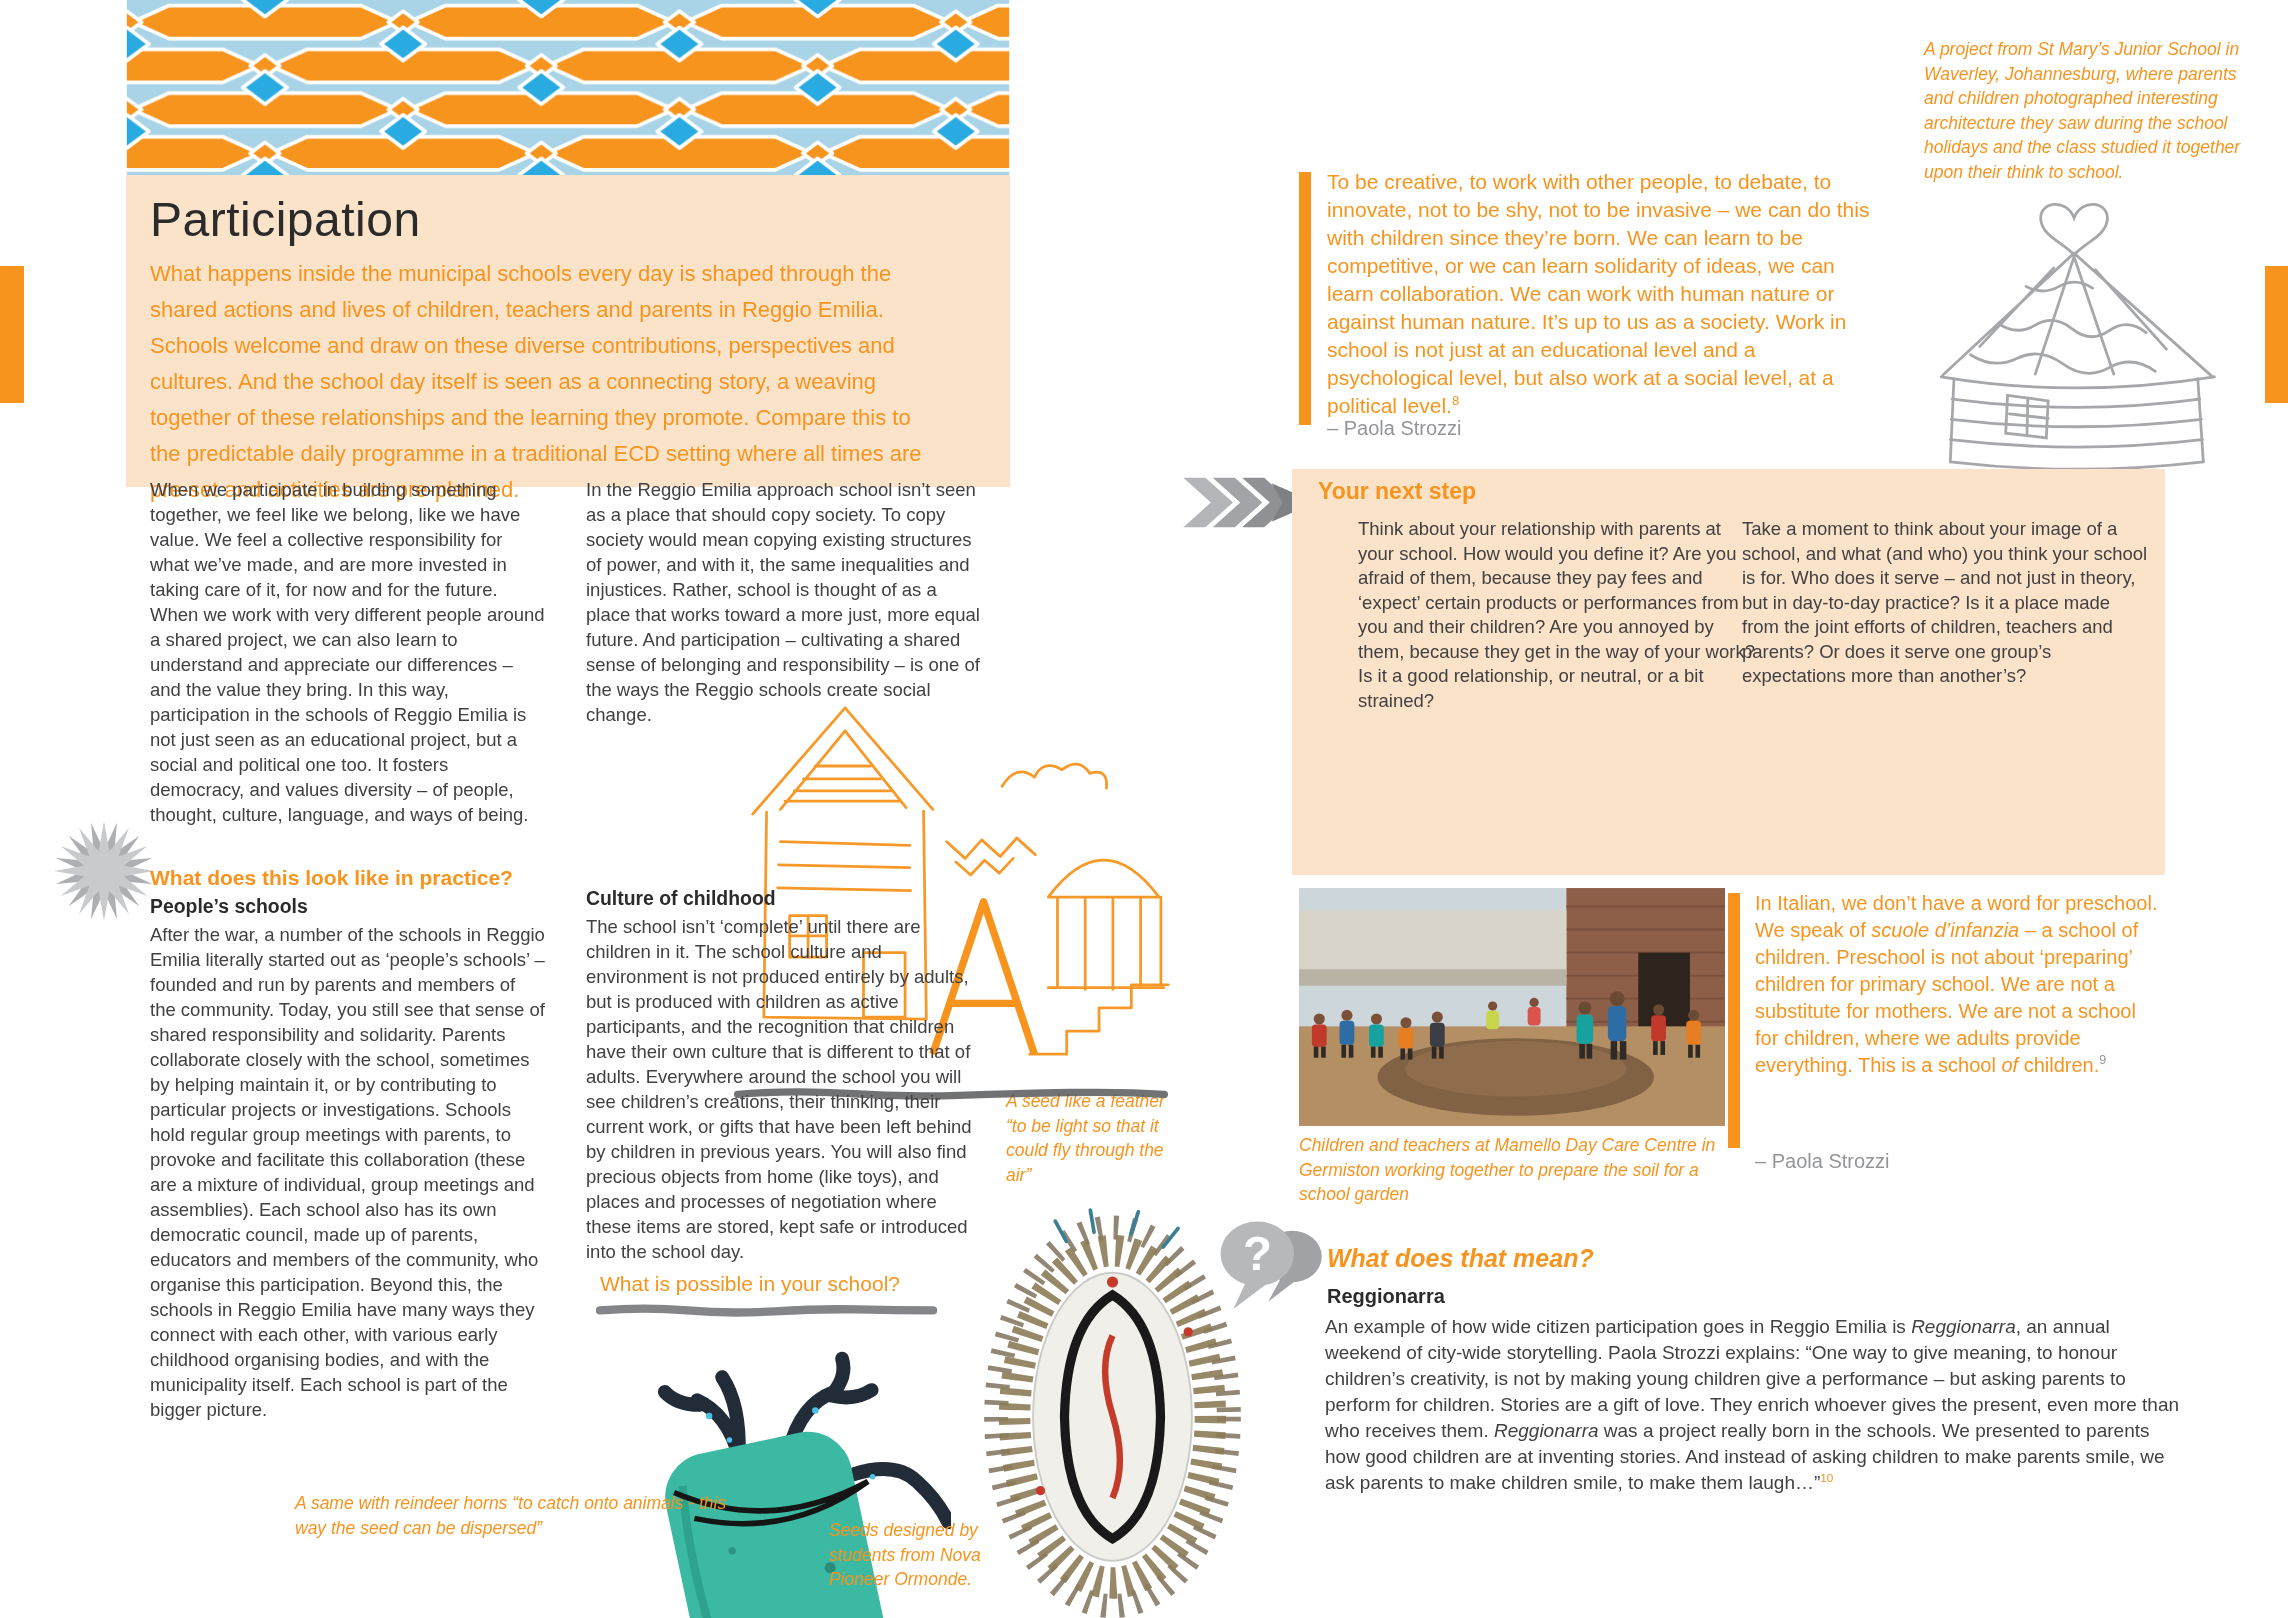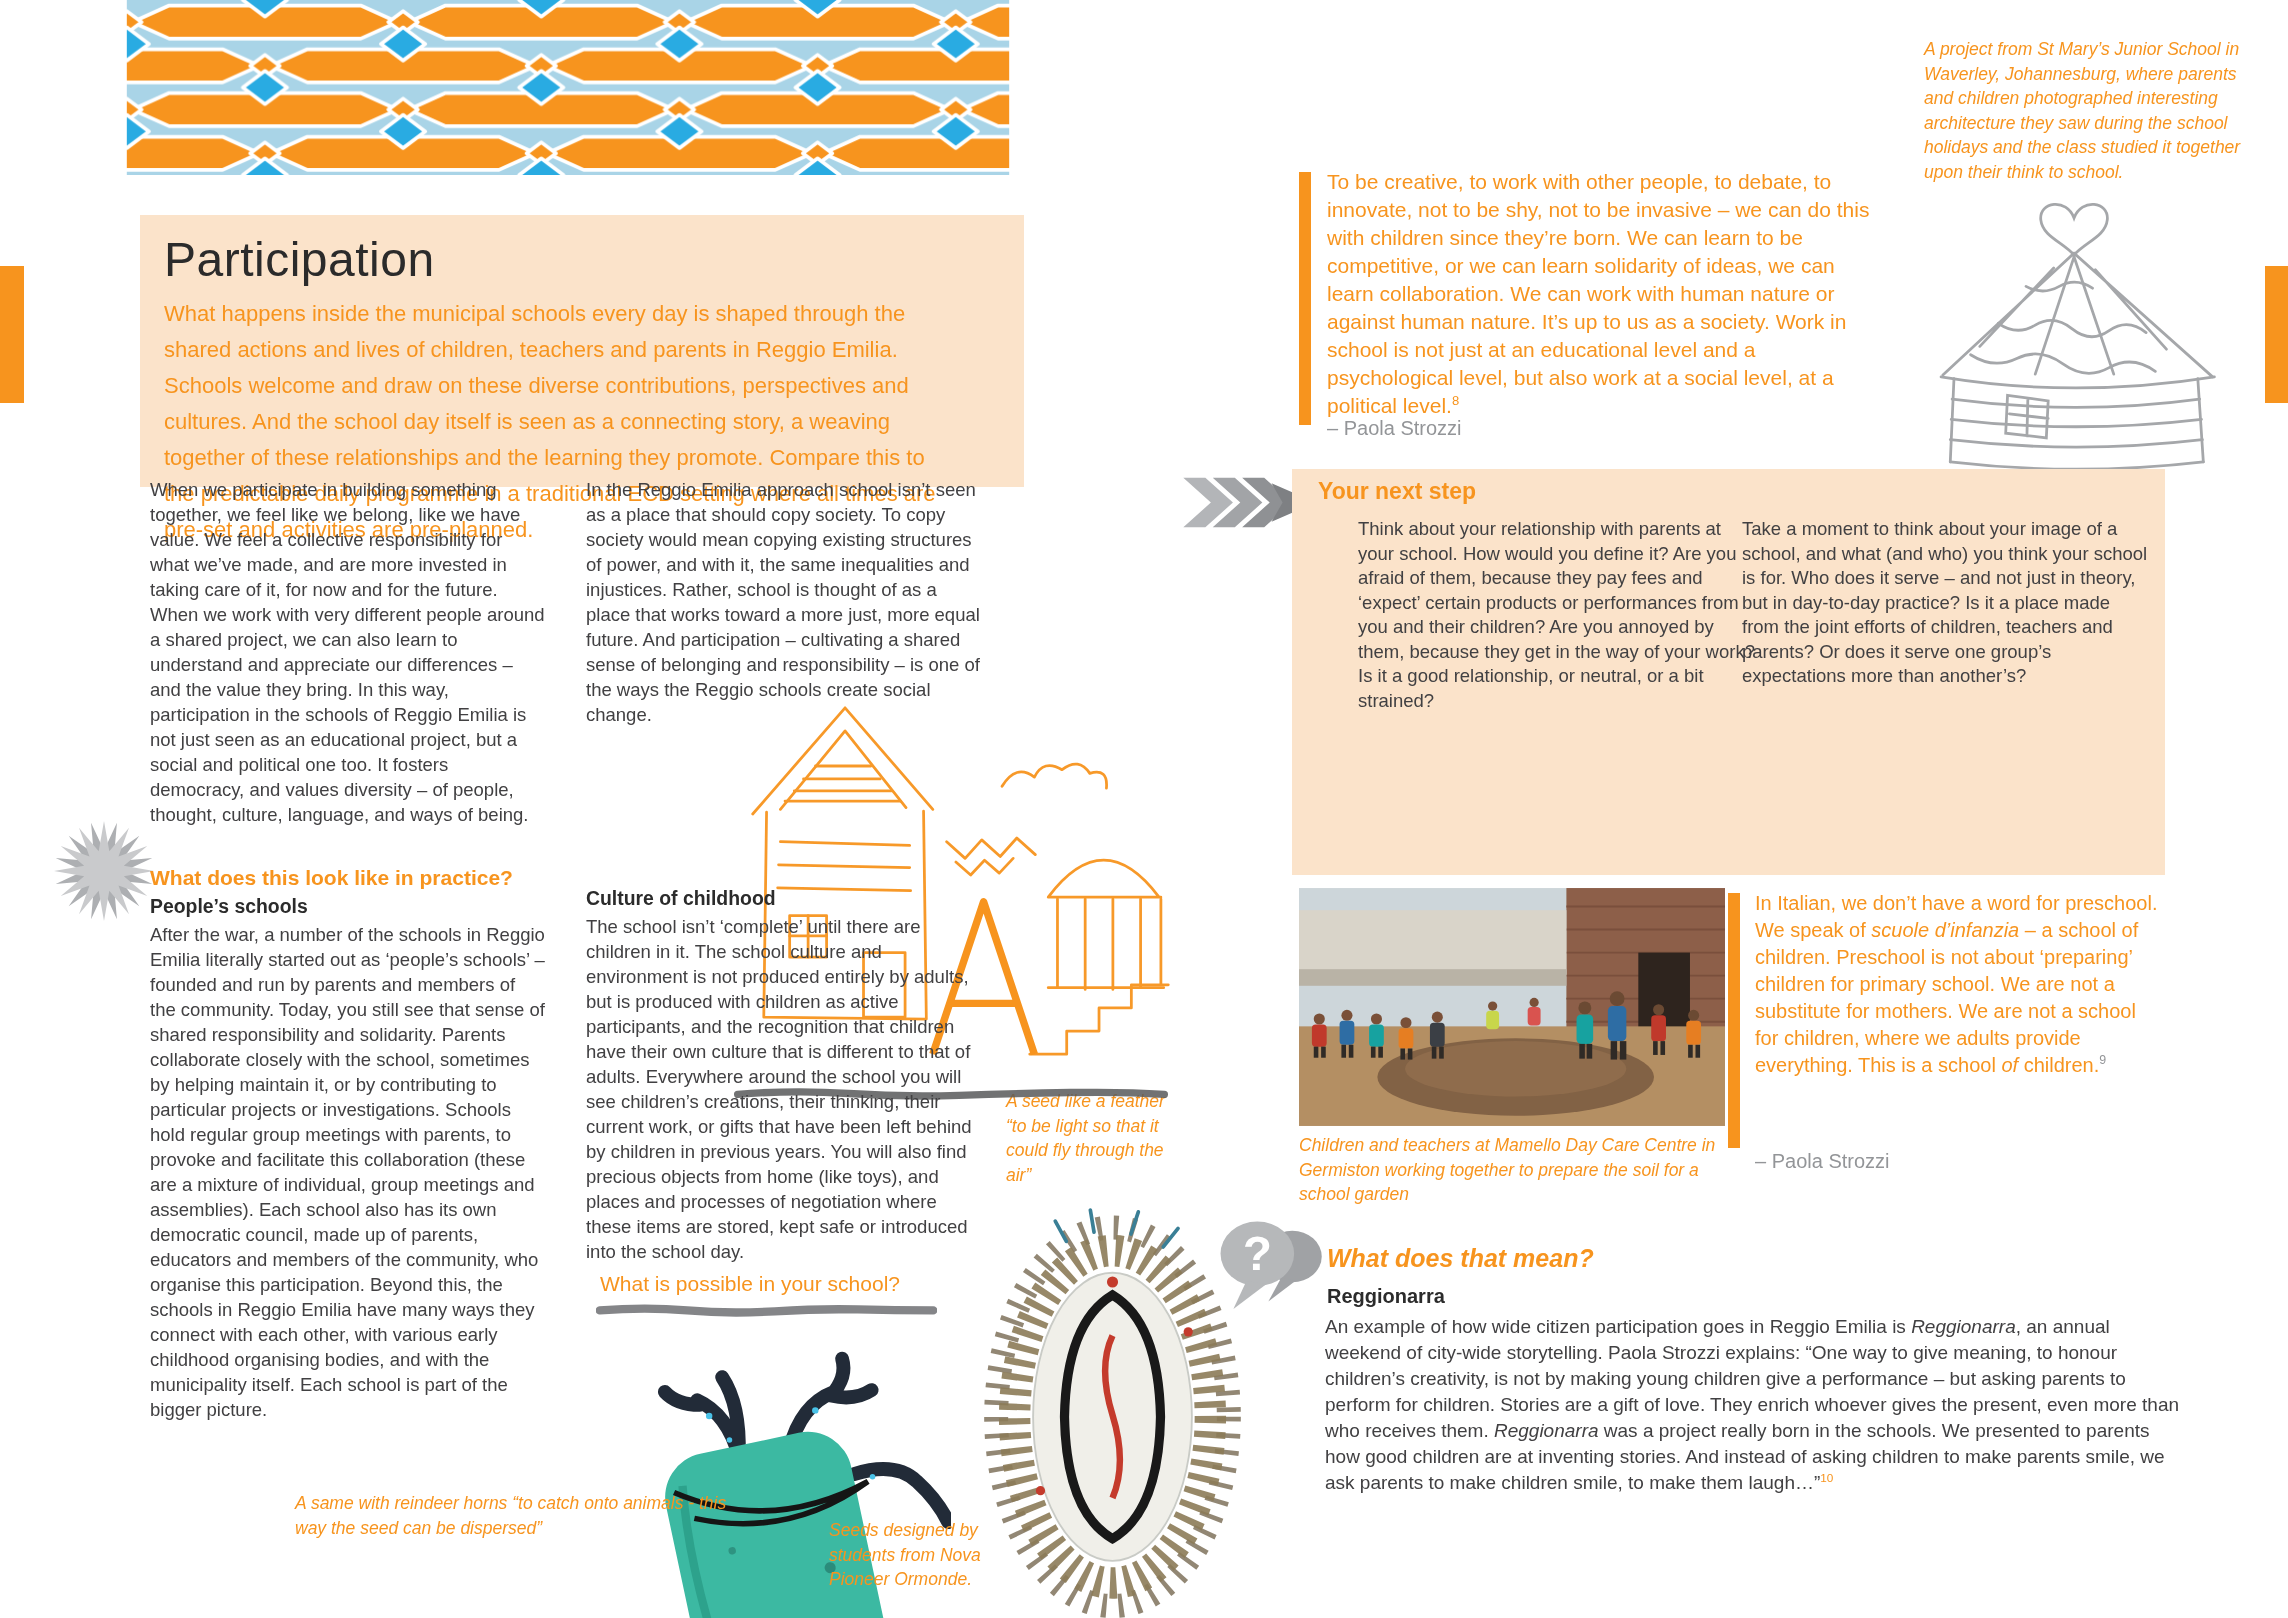--- a/index.html
+++ b/index.html
@@ -5,21 +5,21 @@
   :root{
     --orange:#F7941E; --peach:#FBE3CA; --cyan:#29ABE2; --patblue:#A9D4E7;
     --ink:#414042; --gray:#939598;
   }
   html,body{margin:0;padding:0;}
   body{font-family:"Liberation Sans",sans-serif;background:#888;}
   .page{position:relative;width:2289px;height:1619px;background:#fff;overflow:hidden;color:var(--ink);}
   .abs{position:absolute;}
   
   .pattern{left:126px;top:0;width:884px;height:175px;}
-  .intro-block{left:140px;top:175px;width:884px;height:272px;background:var(--peach);box-sizing:border-box;padding:16.6px 26px 0 24px;margin-top:40px;}
+  .intro-block{left:126px;top:175px;width:884px;height:312px;background:var(--peach);box-sizing:border-box;padding:16.6px 26px 0 24px;}
   .title{font-size:48px;font-weight:400;letter-spacing:0.5px;color:#2b2b2b;margin:0 0 9.2px 0;}
   .intro{font-size:22px;line-height:36px;color:var(--orange);max-width:780px;}
   .edge-tab{width:24px;height:137px;background:var(--orange);top:266px;}
   .edge-left{left:0;} .edge-right{left:2265px;}
   
   .copy{font-size:18.5px;line-height:25px;color:var(--ink);}
   .col1{left:150px;top:477px;width:395px;}
   .star{left:54px;top:821px;width:100px;height:100px;}
   .practice-heading{left:150px;top:866px;width:406px;font-size:21px;font-weight:bold;color:var(--orange);}
   .peoples-heading{left:150px;top:895px;font-size:19.4px;font-weight:bold;color:#2b2b2b;}

